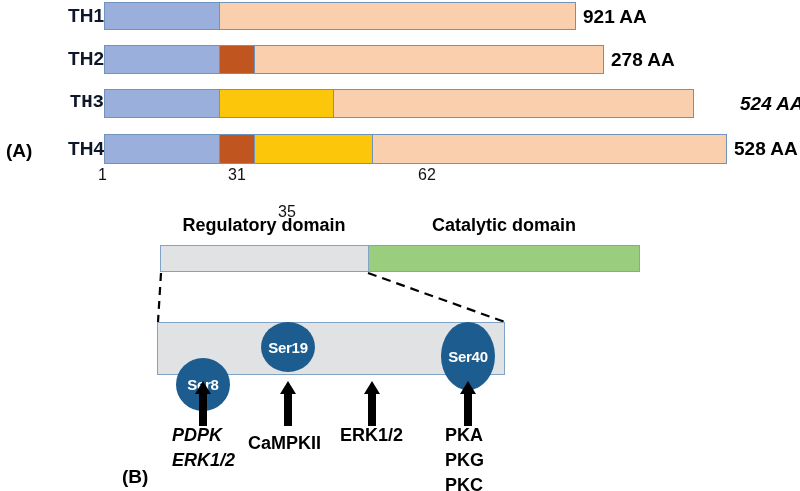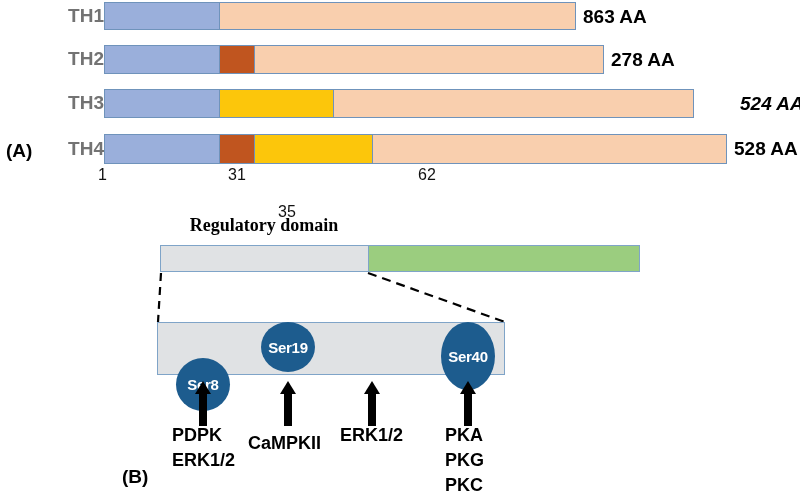--- a/index.html
+++ b/index.html
@@ -25,21 +25,21 @@
     font-weight: bold;
     color: #000;
     letter-spacing: 0px;
   }
 
   
   .th-label {
     position: absolute;
     font-size: 19px;
     font-weight: bold;
-    color: #737373;
+    color: #0f172a;
     text-align: right;
     width: 60px;
     line-height: 1;
   }
   .th-bar {
     position: absolute;
     box-sizing: border-box;
     border: 1.3px solid #6f93bb;
     display: flex;
     overflow: hidden;
@@ -124,31 +124,31 @@
 
 <div id="figure">
 
   <div class="panel-letter abs" style="left:6px; top:140px;">(A)</div>
 
   <div class="th-label" style="left:44px; top:6px;">TH1</div>
   <div class="th-bar" style="left:104px; top:2px; width:472px; height:28px;">
     <div class="seg blue" style="width:115px;"></div>
     <div class="seg peach" style="flex:1;"></div>
   </div>
-  <div class="aa-label" style="left:583px; top:7px;">863 AA</div>
+  <div class="aa-label" style="left:583px; top:7px;">921 AA</div>
 
   <div class="th-label" style="left:44px; top:49px;">TH2</div>
   <div class="th-bar" style="left:104px; top:45px; width:500px; height:29px;">
     <div class="seg blue" style="width:115px;"></div>
     <div class="seg rust" style="width:35px;"></div>
     <div class="seg peach" style="flex:1;"></div>
   </div>
   <div class="aa-label" style="left:611px; top:50px;">278 AA</div>
 
-  <div class="th-label" style="left:44px; top:93px;">TH3</div>
+  <div class="th-label" style="left:44px; top:93px;font-family:Liberation Mono, monospace;">TH3</div>
   <div class="th-bar" style="left:104px; top:89px; width:590px; height:29px;">
     <div class="seg blue" style="width:115px;"></div>
     <div class="seg gold" style="width:114px;"></div>
     <div class="seg peach" style="flex:1;"></div>
   </div>
   <div class="aa-label" style="left:740px; top:94px;font-style:italic;">524 AA</div>
 
   <div class="th-label" style="left:44px; top:139px;">TH4</div>
   <div class="th-bar" style="left:104px; top:134px; width:623px; height:30px;">
     <div class="seg blue" style="width:115px;"></div>
@@ -158,21 +158,22 @@
   </div>
   <div class="aa-label" style="left:734px; top:139px;">528 AA</div>
 
   <div class="tick-label" style="left:98px; top:167px;">1</div>
   <div class="tick-label" style="left:228px; top:167px;">31</div>
   <div class="tick-label" style="left:278px; top:167px;margin-top:37px;">35</div>
   <div class="tick-label" style="left:418px; top:167px;">62</div>
 
   <div class="panel-letter abs" style="left:122px; top:466px;">(B)</div>
 
-  <div class="domain-title" style="left:160px; top:216px; width:208px;font-family:Liberation Serif, serif;">Regulatory domain</div>
+  <div class="domain-title" style="left:160px; top:216px; width:208px;">Regulatory domain</div>
+  <div class="domain-title" style="left:368px; top:216px; width:272px;">Catalytic domain</div>
 
   <div class="domain-bar" style="left:160px; top:245px; width:480px; height:27px;">
     <div class="dseg grey" style="width:208px;"></div>
     <div class="dseg green" style="flex:1;"></div>
   </div>
 
   <svg class="dash-svg" width="800" height="491">
     <line x1="161" y1="273" x2="158" y2="322" stroke="#000" stroke-width="2.2" stroke-dasharray="8,6"></line>
     <line x1="368" y1="273" x2="505" y2="322" stroke="#000" stroke-width="2.2" stroke-dasharray="9,6"></line>
   </svg>
@@ -192,21 +193,21 @@
       <rect x="284" y="393" width="8" height="33"></rect>
 
       <polygon points="372,381 364,394 380,394"></polygon>
       <rect x="368" y="393" width="8" height="33"></rect>
 
       <polygon points="468,381 460,394 476,394"></polygon>
       <rect x="464" y="393" width="8" height="33"></rect>
     </g>
   </svg>
 
-  <div class="kinase-block" style="left:172px; top:423px;">
+  <div class="kinase-block" style="left:172px; top:423px;font-style:italic;">
     <div>PDPK</div>
     <div>ERK1/2</div>
   </div>
 
   <div class="kinase-block" style="left:248px; top:423px;margin-top:8px;">
     <div>CaMPKII</div>
   </div>
 
   <div class="kinase-block" style="left:340px; top:423px;">
     <div>ERK1/2</div>

